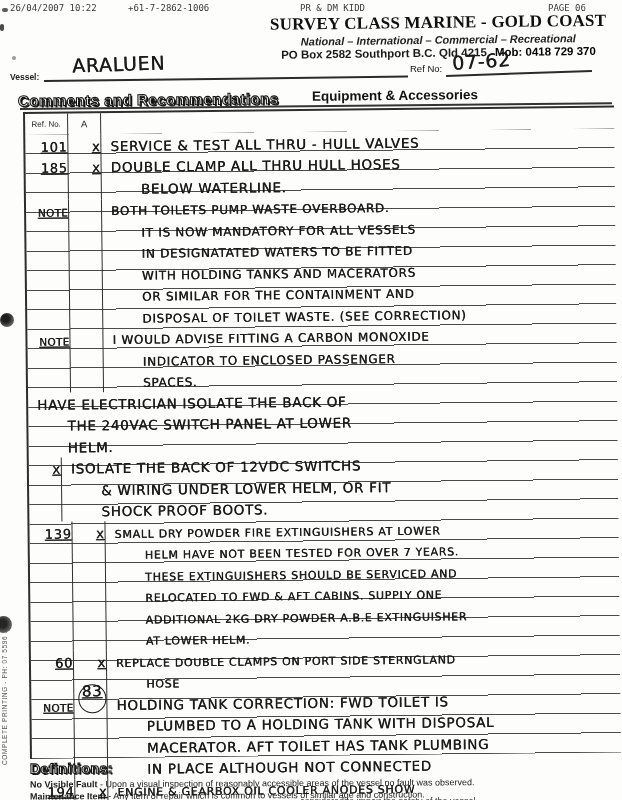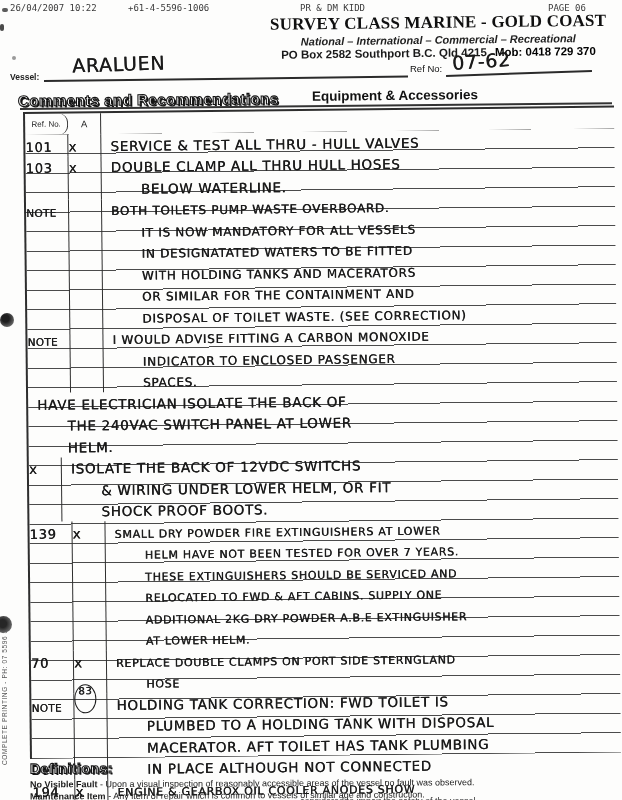--- a/index.html
+++ b/index.html
@@ -42,41 +42,41 @@
                     color:#111;white-space:nowrap;transform:rotate(-0.6deg);}
   .section-underline{position:absolute;left:20px;top:108px;width:592px;height:1.5px;background:#333;
                      transform:rotate(-0.55deg);transform-origin:0 0;}
 
   
   .stable{position:absolute;left:23px;top:112px;width:589px;
           transform:rotate(-0.62deg);transform-origin:0 0;
           border-top:2px solid #2e2e2e;border-left:2px solid #2e2e2e;}
   .thead{display:flex;height:21px;border-bottom:0;}
   .thead .h-ref{width:42px;border-right:1.5px solid #2e2e2e;font-size:8px;color:#222;
-                display:flex;align-items:center;justify-content:center;border-radius:9px;}
+                display:flex;align-items:center;justify-content:center;}
   .thead .h-chk{width:32px;border-right:1.5px solid #2e2e2e;font-size:9.5px;color:#222;
                 display:flex;align-items:center;justify-content:center;}
   .rows{position:relative;height:624px;
         background-image:repeating-linear-gradient(to bottom,transparent 0,transparent 18.5px,
                           #4b4b4b 18.5px,#4b4b4b 19.5px);}
   .trow{display:flex;}
   .cell-ref{width:42px;border-right:1.5px solid #2e2e2e;text-align:center;}
   .cell-chk{width:32px;border-right:1.5px solid #2e2e2e;text-align:center;}
   .cell-com{flex:1;padding-left:9px;}
   .hline{height:19.5px;display:flex;align-items:flex-end;padding-bottom:2px;white-space:nowrap;}
-  .cell-ref .hline,.cell-chk .hline{justify-content:flex-start;}
+  .cell-ref .hline,.cell-chk .hline{justify-content:flex-end;text-decoration:underline;}
   .cell-com .hline.indent{padding-left:30px;}
 
   
   .hw{font-family:"DejaVu Sans",sans-serif;color:#1b1b1b;letter-spacing:0.7px;
       text-shadow:0.4px 0 0 #1b1b1b;}
   .hw-ref{font-size:13px;}
   .hw-ref.note{font-size:10.5px;letter-spacing:0.3px;}
   .hw-chk{font-size:13.5px;}
-  .circled{border:1.6px solid #1b1b1b;border-radius:50%;padding:0 3px 15px 3px;font-size:10px;line-height:12px;}
+  .circled{border:1.6px solid #1b1b1b;border-radius:50%;padding:0 3px 15px 3px;font-size:15px;line-height:12px;}
 
   
   .definitions{position:absolute;left:30px;top:759px;width:585px;transform:rotate(-0.3deg);}
   .def-title{font-size:14px;font-weight:800;letter-spacing:0.5px;color:#fff;
              -webkit-text-stroke:1.1px #141414;text-shadow:1.5px 1.5px 0 #141414;}
   .def-item{font-size:9px;color:#1a1a1a;margin-top:2.5px;white-space:nowrap;}
   .def-item b{font-weight:bold;}
   .def-cutoff{position:absolute;left:300px;top:796px;font-size:9px;color:#333;white-space:nowrap;}
 
   
@@ -94,21 +94,21 @@
   .mark2{position:absolute;left:0px;top:24px;width:4px;height:7px;background:#4a4a4a;border-radius:2px;}
   .mark3{position:absolute;left:12px;top:56px;width:4px;height:4px;background:#9a9a9a;border-radius:50%;}
 </style>
 </head>
 <body>
 
 <div class="page">
 
   <div class="fax-header">
     <span class="fx-datetime">26/04/2007  10:22</span>
-    <span class="fx-number">+61-4-5596-1006</span>
+    <span class="fx-number">+61-7-2862-1006</span>
     <span class="fx-sender">PR &amp; DM KIDD</span>
     <span class="fx-page">PAGE  06</span>
   </div>
 
   <div class="company">
     <div class="company-name">SURVEY CLASS MARINE - GOLD COAST</div>
     <div class="company-tagline">National – International – Commercial – Recreational</div>
     <div class="company-address">
       <span>PO Box 2582 Southport B.C. Qld 4215</span><span class="mob">Mob: 0418 729 370</span>
     </div>
@@ -142,21 +142,21 @@
               <span class="hw hw-chk">x</span>
             </div>
           </div>
           <div class="cell-com">
             <div class="hline hw" style="font-size: 13.5px;">SERVICE &amp; TEST ALL THRU - HULL VALVES</div>
           </div>
         </div>
         <div class="trow">
           <div class="cell-ref">
             <div class="hline">
-              <span class="hw hw-ref">103</span>
+              <span class="hw hw-ref">185</span>
             </div>
           </div>
           <div class="cell-chk">
             <div class="hline">
               <span class="hw hw-chk">x</span>
             </div>
           </div>
           <div class="cell-com">
             <div class="hline hw" style="font-size: 13.5px;">DOUBLE CLAMP ALL THRU HULL HOSES</div>
             <div class="hline hw indent" style="font-size: 13.5px;">BELOW WATERLINE.</div>
@@ -226,21 +226,21 @@
             <div class="hline hw indent" style="font-size: 11px;">HELM HAVE NOT BEEN TESTED FOR OVER 7 YEARS.</div>
             <div class="hline hw indent" style="font-size: 11px;">THESE EXTINGUISHERS SHOULD BE SERVICED AND</div>
             <div class="hline hw indent" style="font-size: 11px;">RELOCATED TO FWD &amp; AFT CABINS. SUPPLY ONE</div>
             <div class="hline hw indent" style="font-size: 11px;">ADDITIONAL 2KG DRY POWDER A.B.E EXTINGUISHER</div>
             <div class="hline hw indent" style="font-size: 11px;">AT LOWER HELM.</div>
           </div>
         </div>
         <div class="trow">
           <div class="cell-ref">
             <div class="hline">
-              <span class="hw hw-ref">70</span>
+              <span class="hw hw-ref">60</span>
             </div>
           </div>
           <div class="cell-chk">
             <div class="hline">
               <span class="hw hw-chk">x</span>
             </div>
           </div>
           <div class="cell-com">
             <div class="hline hw" style="font-size: 11px;">REPLACE DOUBLE CLAMPS ON PORT SIDE STERNGLAND</div>
             <div class="hline hw indent" style="font-size: 11px;">HOSE</div>

